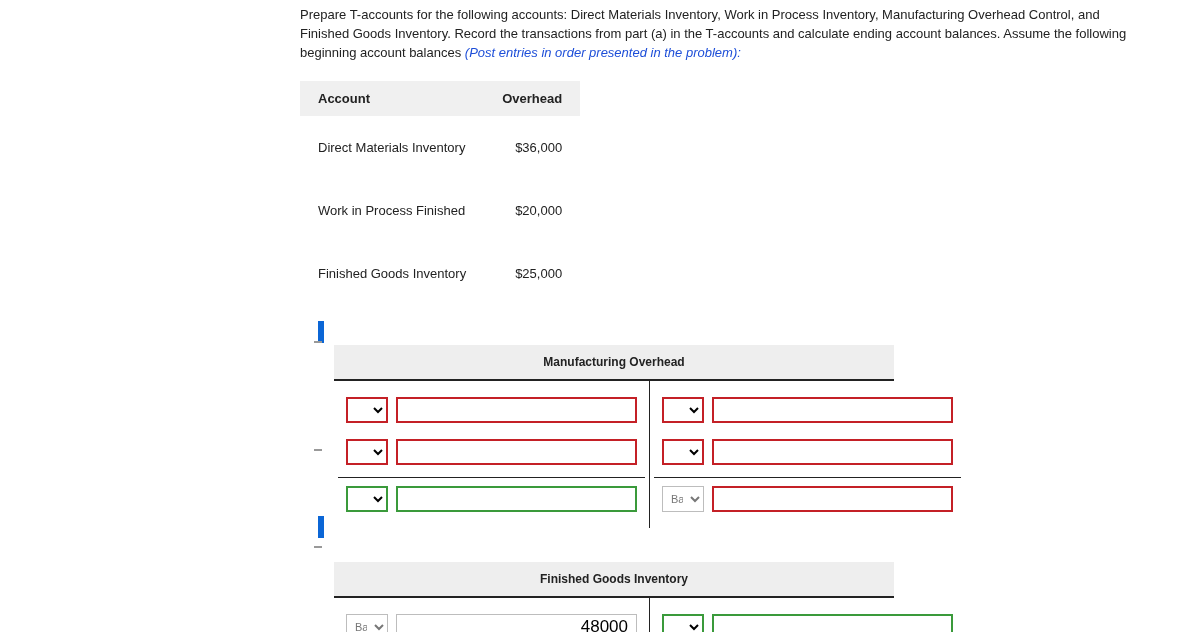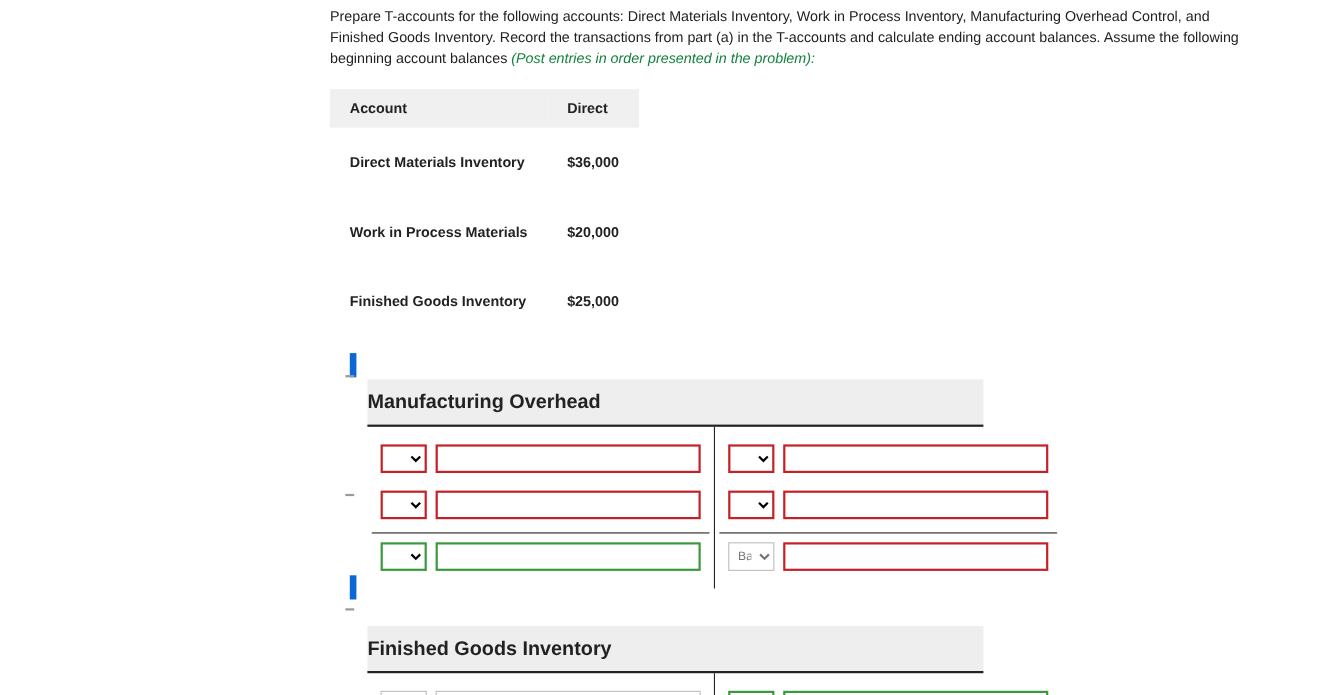--- a/index.html
+++ b/index.html
@@ -13,37 +13,36 @@
   .page {
     width: 1200px;
     padding: 6px 0 16px 300px;
   }
   .instructions {
     line-height: 1.45;
     max-width: 830px;
     margin-bottom: 18px;
   }
   .instructions .red {
-    color: #15803d;
+    color: #1d4ed8;
     font-style: italic;
   }
   .balances-table {
     border-collapse: collapse;
     margin: 10px 0 40px 0;
   }
   .balances-table th {
     background: #f0f0f0;
     padding: 10px 18px;
     font-weight: bold;
     text-align: left;
   }
   .balances-table td {
     padding: 24px 18px;
     text-align: left;
-    font-weight: bold;
   }
   .balances-table td.bal {
     text-align: right;
   }
 
   .bluecur {
     display:inline-block;
     width:6px;
     height:22px;
     background:#0b66d6;
@@ -53,24 +52,25 @@
   }
 
   .taccount {
     width: 560px;
     margin-bottom: 34px;
     margin-left: 34px;
     position: relative;
   }
   .ta-title {
     background:#eeeeee;
+    text-align:center;
     font-weight:bold;
     padding:10px 0;
     border-bottom:2px solid #222;
-    font-size:18px;
+    font-size:12px;
   }
   .ta-body {
     display:flex;
   }
   .ta-col {
     flex:1;
     padding:8px 4px;
   }
   .ta-col.left { border-right:1.5px solid #222; }
   .ta-rowline {
@@ -123,30 +123,30 @@
 
   <div class="instructions">
     <span>Prepare T-accounts for the following accounts: Direct Materials Inventory, Work in Process Inventory, Manufacturing Overhead Control, and Finished Goods Inventory. Record the transactions from part (a) in the T-accounts and calculate ending account balances. Assume the following beginning account balances </span>
     <span class="red">(Post entries in order presented in the problem):</span>
   </div>
 
   <table class="balances-table">
     <thead>
       <tr>
         <th>Account</th>
-        <th>Direct</th>
+        <th>Overhead</th>
       </tr>
     </thead>
     <tbody>
       <tr>
         <td>Direct Materials Inventory</td>
         <td class="bal">$36,000</td>
       </tr>
       <tr>
-        <td>Work in Process Materials</td>
+        <td>Work in Process Finished</td>
         <td class="bal">$20,000</td>
       </tr>
       <tr>
         <td>Finished Goods Inventory</td>
         <td class="bal">$25,000</td>
       </tr>
     </tbody>
   </table>
 
   <div class="taccount">

